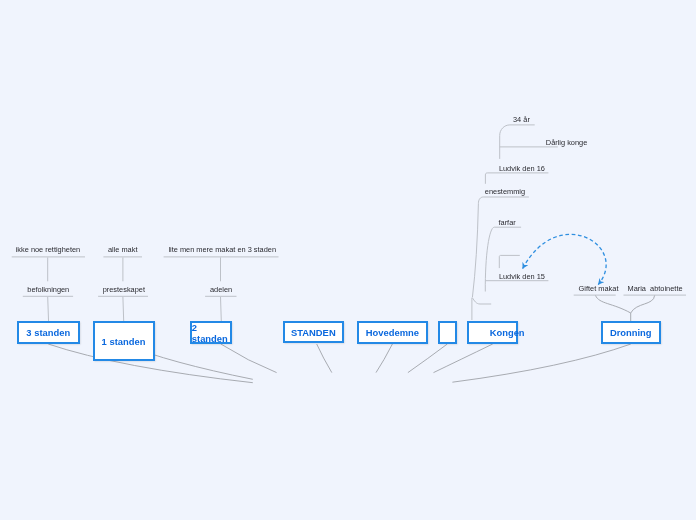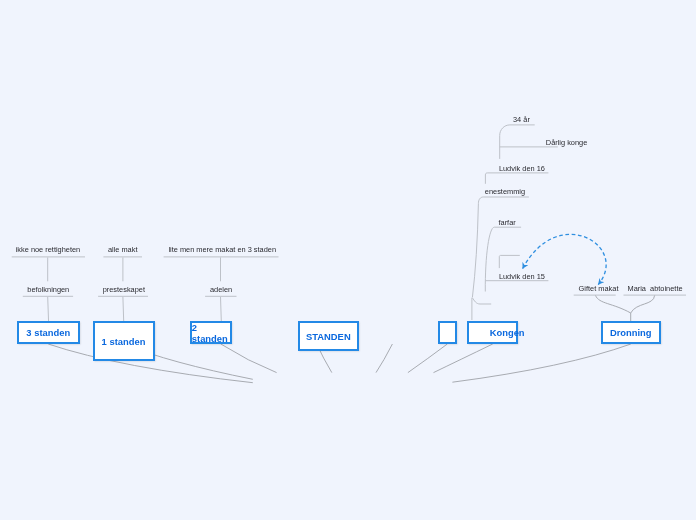--- a/index.html
+++ b/index.html
@@ -83,18 +83,19 @@
       <div class="leaf-label" style="left: 512.8px; top: 137.8px; padding-left: 33px;">Dårlig konge</div>
       <div class="leaf-label" style="left: 498.9px; top: 163.6px;">Ludvik den 16</div>
       <div class="leaf-label" style="left: 484.8px; top: 187.3px;">enestemmig</div>
       <div class="leaf-label" style="left: 498.5px; top: 217.8px;">farfar</div>
       <div class="leaf-label" style="left: 498.9px; top: 271.6px;">Ludvik den 15</div>
       <div class="leaf-label" style="left: 578.6px; top: 283.8px;">Giftet makat</div>
       <div class="leaf-label" style="left: 627.5px; top: 283.8px;">Maria  abtoinette</div>
       <div class="box" style="left: 17px; top: 321.3px; width: 62.5px; height: 22.7px;">3 standen</div>
       <div class="box" style="left: 92.5px; top: 321.3px; width: 62px; height: 40px;">1 standen</div>
       <div class="box" style="left: 189.8px; top: 321.3px; width: 42px; height: 22.7px;">2 standen</div>
-      <div class="box" style="left: 298px; top: 321.3px; width: 60.7px; height: 30px;">STANDEN</div>
+      <div class="box" style="left: 283px; top: 321.3px; width: 60.7px; height: 22px;">STANDEN</div>
+      <div class="box" style="left: 357.2px; top: 321.3px; width: 70.4px; height: 22.7px;">Hovedemne</div>
       <div class="box" style="left: 437.6px; top: 321.3px; width: 19.3px; height: 22.7px;"></div>
       <div class="box" style="left: 466.9px; top: 321.3px; width: 51.5px; height: 22.7px; padding-left: 29px;">Kongen</div>
       <div class="box" style="left: 601px; top: 321.3px; width: 59.5px; height: 22.7px;">Dronning</div>
     </div>
 </div>
 
 </body></html>

